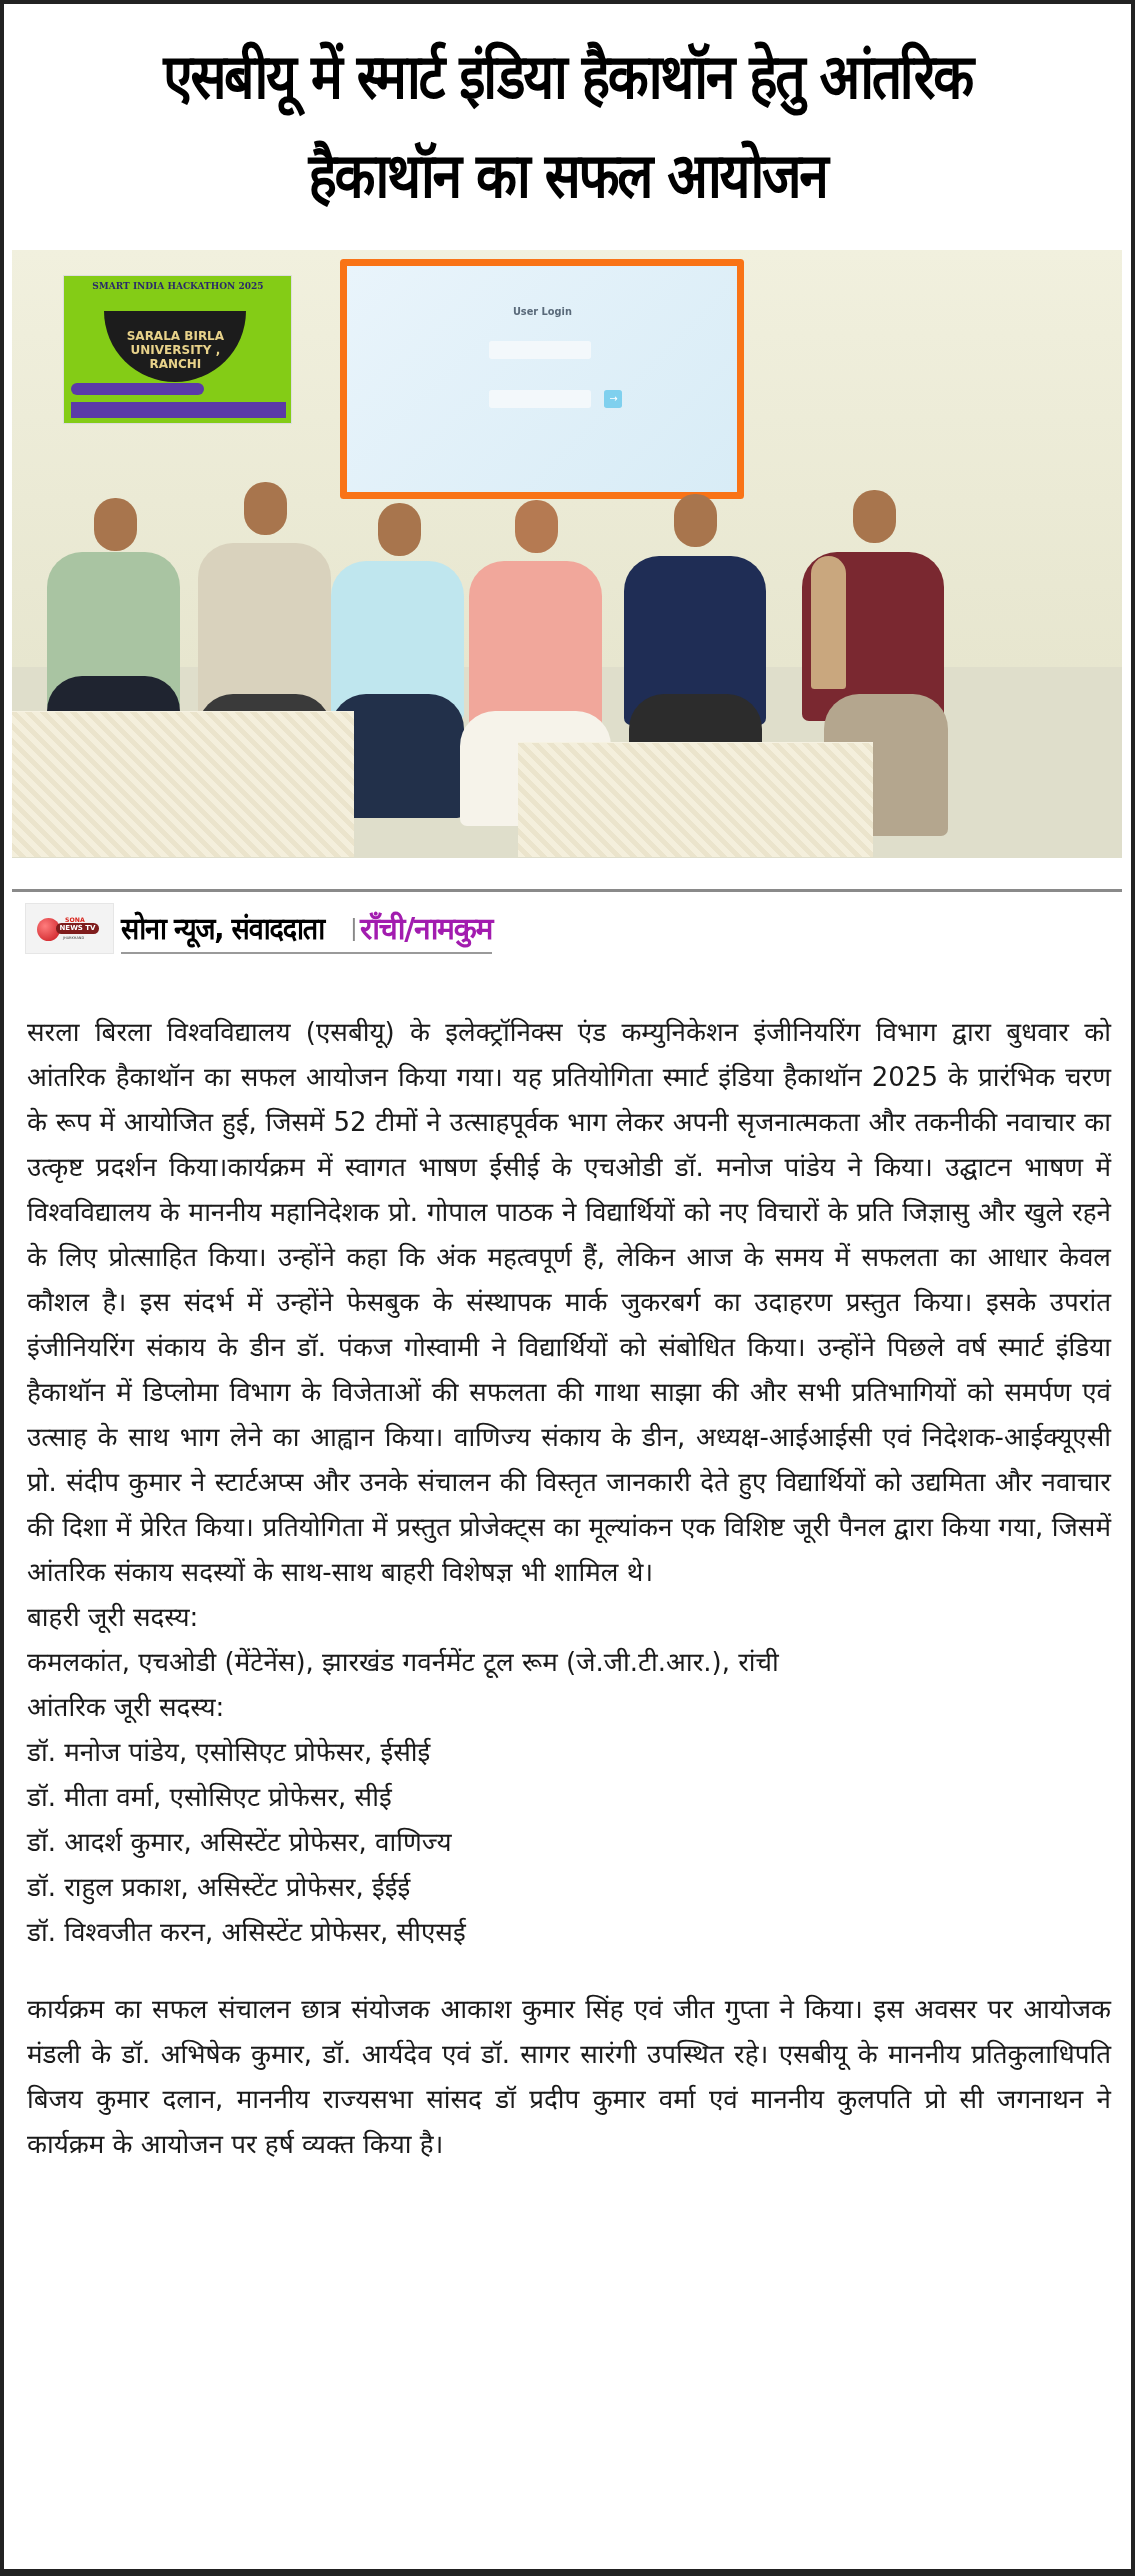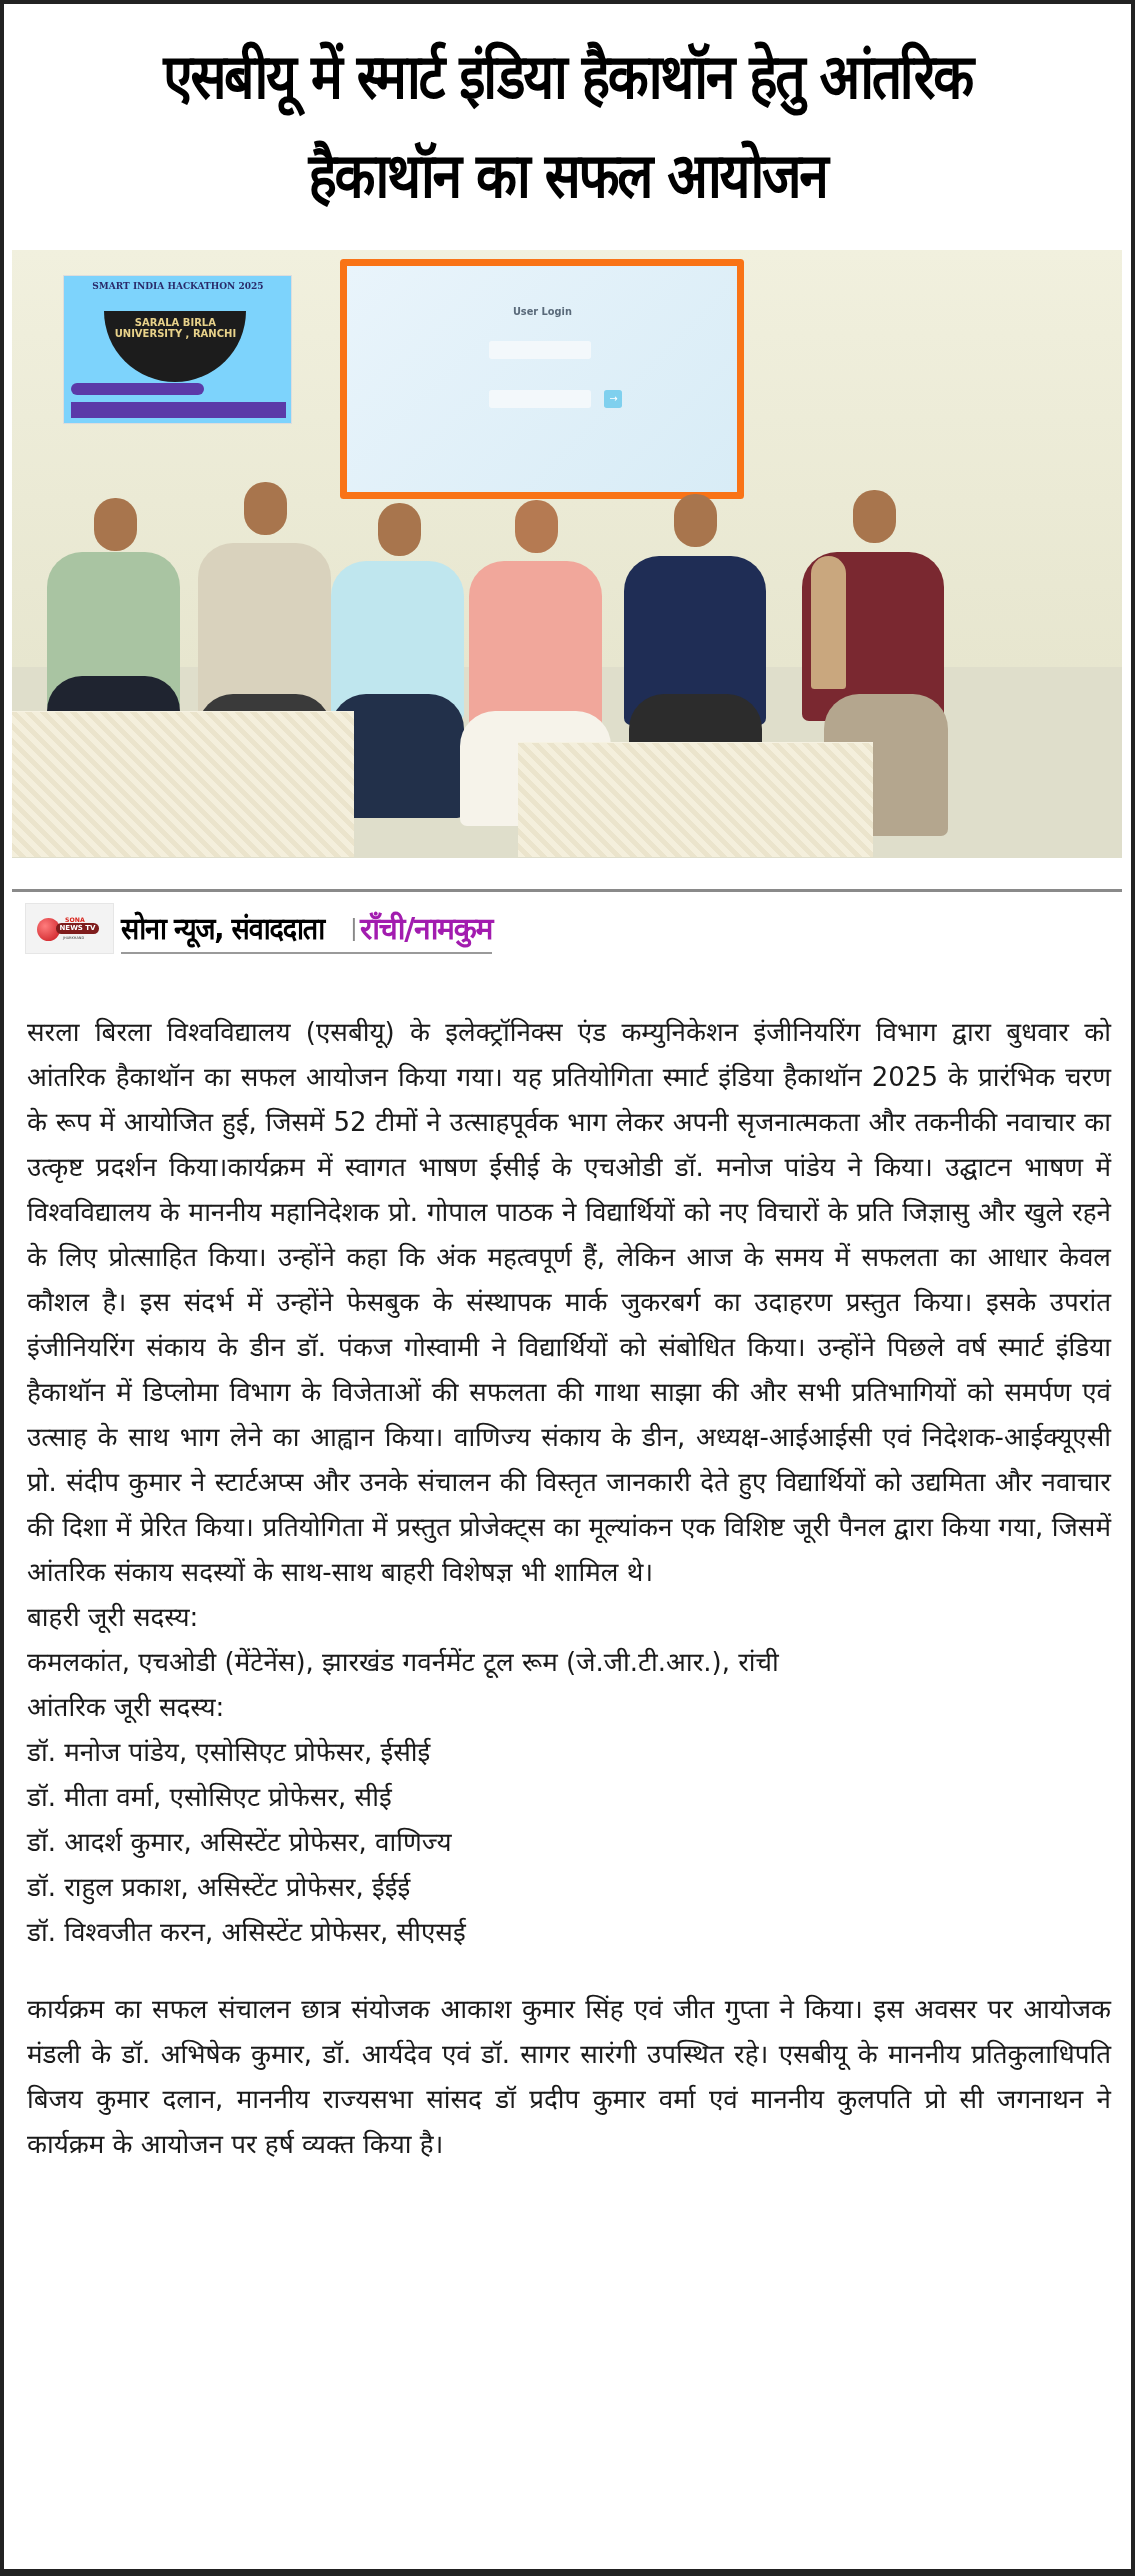--- a/index.html
+++ b/index.html
@@ -16,24 +16,24 @@
     text-align: center; font-family: "DejaVu Sans", sans-serif; font-weight: bold;
     font-size: 62px; line-height: 99px; letter-spacing: -2.7px; color: #000;
     transform: scaleX(0.86); transform-origin: center top;
   }
   .photo {
     position: absolute; left: 12.4px; top: 250px; width: 1110px; height: 608px;
     background: #ecebd8; overflow: hidden;
   }
   .photo .wall { position: absolute; left: 0; top: 0; width: 100%; height: 417px; background: linear-gradient(#f1f0de, #e7e6cf); }
   .photo .floor { position: absolute; left: 0; top: 417px; width: 100%; height: 191px; background: #dfdecb; }
-  .photo .poster { position: absolute; left: 51px; top: 25px; width: 229px; height: 149px; background: #7dd3fc; border: 0.9px solid #ddd; }
+  .photo .poster { position: absolute; left: 51px; top: 25px; width: 229px; height: 149px; background: #84cc16; border: 0.9px solid #ddd; }
   .poster .ptitle { position: absolute; left: 0; top: 5.3px; width: 100%; text-align: center; font-family: "DejaVu Serif", serif; font-size: 9px; font-weight: bold; color: #2a2a6a; }
   .poster .pcircle { position: absolute; left: 40px; top: 35px; width: 142px; height: 71px; background: #1c1c1c; border-radius: 0 0 71px 71px; }
-  .poster .pcircle span { display: block; color: #e8d28a; font-size: 10px; text-align: center; margin-top: 6px; font-weight: bold; }
+  .poster .pcircle span { display: block; color: #e8d28a; font-size: 12px; text-align: center; margin-top: 18px; font-weight: bold; }
   .poster .pbar { position: absolute; left: 7px; bottom: 5.3px; width: 215px; height: 16px; background: #5b3aa8; }
   .poster .pbar2 { position: absolute; left: 7px; bottom: 28px; width: 133px; height: 12.4px; background: #5b3aa8; border-radius: 7px; }
   .photo .screen { position: absolute; left: 328px; top: 9px; width: 404px; height: 240px; background: #f97316; border-radius: 3.5px; padding: 7px; }
   .screen .display { width: 100%; height: 100%; background: linear-gradient(135deg, #e9f4fb, #d8ecf6); position: relative; }
   .display .login-title { position: absolute; left: 0; top: 40px; width: 100%; text-align: center; font-size: 9.8px; color: #5a6a7a; font-weight: bold; }
   .display .field { position: absolute; left: 142px; width: 102px; height: 18px; background: #f3f8fb; border-radius: 2.7px; }
   .display .go { position: absolute; left: 257px; top: 124px; width: 18px; height: 18px; background: #7fd0ee; border-radius: 2.7px; color: #fff; font-size: 9.8px; text-align: center; line-height: 18px; }
   .person { position: absolute; border-radius: 35px 35px 7px 7px; }
   .head { position: absolute; width: 43px; height: 53px; border-radius: 21px; background: #a8754d; }
   .table { position: absolute; background: repeating-linear-gradient(45deg, #f4efdc 0 5.3px, #ebe4cc 5.3px 10.6px); border-top: 1.8px solid #f6f2e2; }

